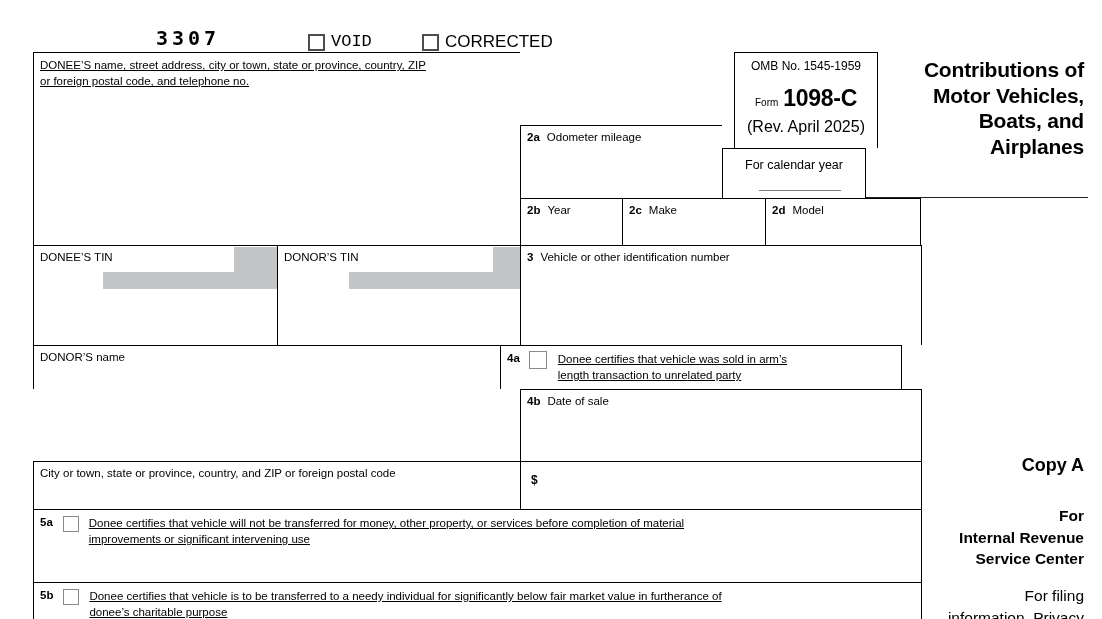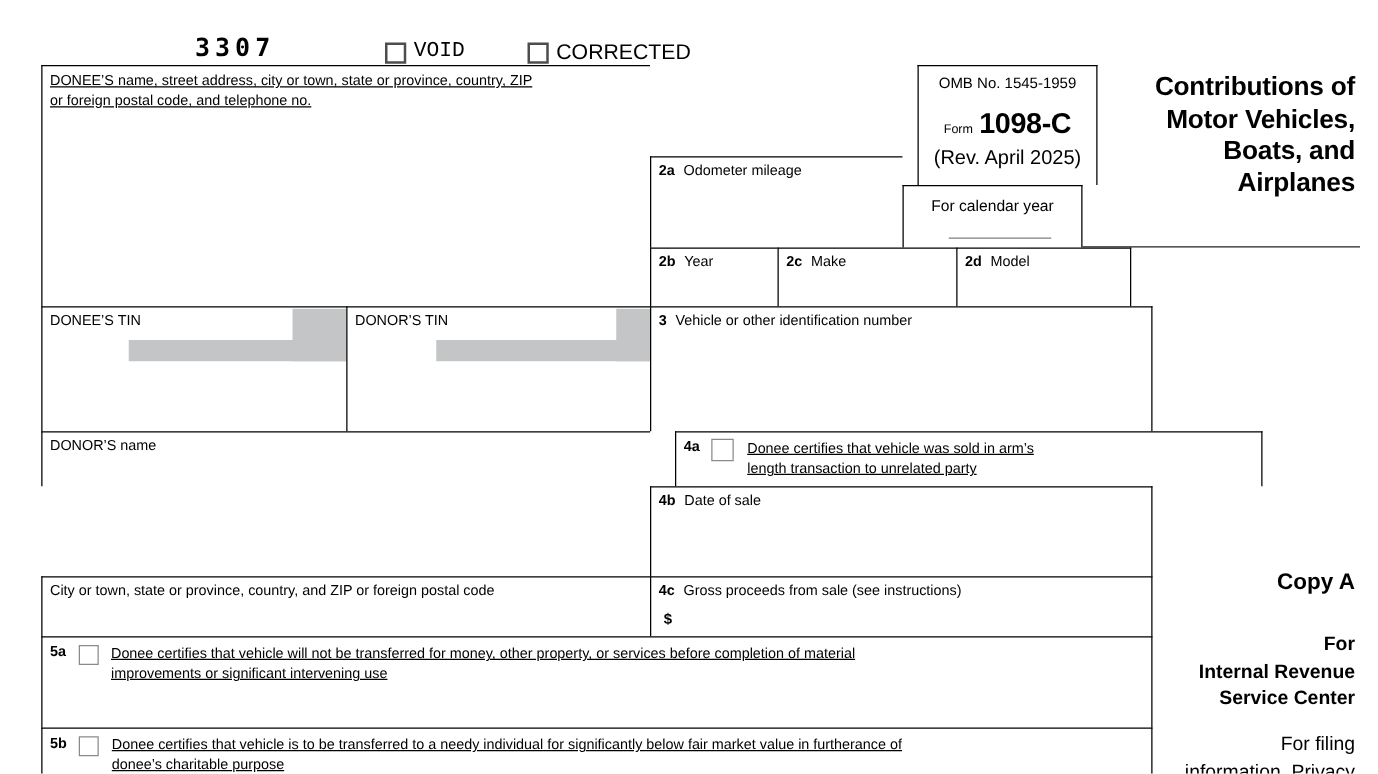--- a/index.html
+++ b/index.html
@@ -81,21 +81,21 @@
     <div class="calyear">For calendar year</div>
     <div class="cal-underline"></div>
   </div>
 
   <div class="cell" style="left:520px;top:198px;width:102px;height:47px;">
     <span class="num">2b</span><span>Year</span>
   </div>
   <div class="cell" style="left:622px;top:198px;width:143px;height:47px;">
     <span class="num">2c</span><span>Make</span>
   </div>
-  <div class="cell br" style="left:765px;top:198px;width:140px;height:47px;">
+  <div class="cell br" style="left:765px;top:198px;width:156px;height:47px;">
     <span class="num">2d</span><span>Model</span>
   </div>
 
   <div class="cell" style="left:33px;top:245px;width:244px;height:100px;">
     <div class="shade" style="left:200px;top:1px;width:43px;height:42px;background:#c3c5c6;"></div>
     <div class="shade" style="left:69px;top:26px;width:174px;height:17px;background:#c3c5c6;"></div>
     <span>DONEE’S TIN</span>
   </div>
   <div class="cell" style="left:277px;top:245px;width:243px;height:100px;">
     <div class="shade" style="left:215px;top:1px;width:27px;height:42px;background:#c3c5c6;"></div>
@@ -103,42 +103,39 @@
     <span>DONOR’S TIN</span>
   </div>
 
   <div class="cell br" style="left:520px;top:245px;width:402px;height:100px;">
     <span class="num">3</span><span>Vehicle or other identification number</span>
   </div>
 
   <div class="cell" style="left:33px;top:345px;width:487px;height:44px;">
     <span>DONOR’S name</span>
   </div>
-  <div class="cell br" style="left:540px;top:345px;width:470px;height:44px;padding-top:5px;">
+  <div class="cell br" style="left:500px;top:345px;width:402px;height:44px;padding-top:5px;">
     <div class="cbrow">
       <span class="num" style="margin-right:9px;">4a</span>
       <span class="cb-inline" style="width:18px;height:18px;margin-right:11px;"></span>
       <div class="lines16">
         <div class="nowrapline">Donee certifies that vehicle was sold in arm’s</div>
         <div class="nowrapline">length transaction to unrelated party</div>
       </div>
     </div>
   </div>
 
   <div class="cell br" style="left:520px;top:389px;width:402px;height:72px;">
     <span class="num">4b</span><span>Date of sale</span>
   </div>
 
   <div class="cell" style="left:33px;top:461px;width:487px;height:48px;">
     <span>City or town, state or province, country, and ZIP or foreign postal code</span>
   </div>
   <div class="cell br" style="left:520px;top:461px;width:402px;height:48px;">
-    <div>
-      <span class="num">4c</span><span>Gross proceeds from sale (see instructions)</span>
-    </div>
     <div class="dollar">$</div>
   </div>
 
   <div class="cell br" style="left:33px;top:509px;width:889px;height:73px;padding-top:5px;">
     <div class="cbrow">
       <span class="num" style="margin-right:10px;">5a</span>
       <span class="cb-inline" style="width:16px;height:16px;margin-right:10px;margin-top:1px;"></span>
       <div class="lines16">
         <div class="nowrapline">Donee certifies that vehicle will not be transferred for money, other property, or services before completion of material</div>
         <div class="nowrapline">improvements or significant intervening use</div>

